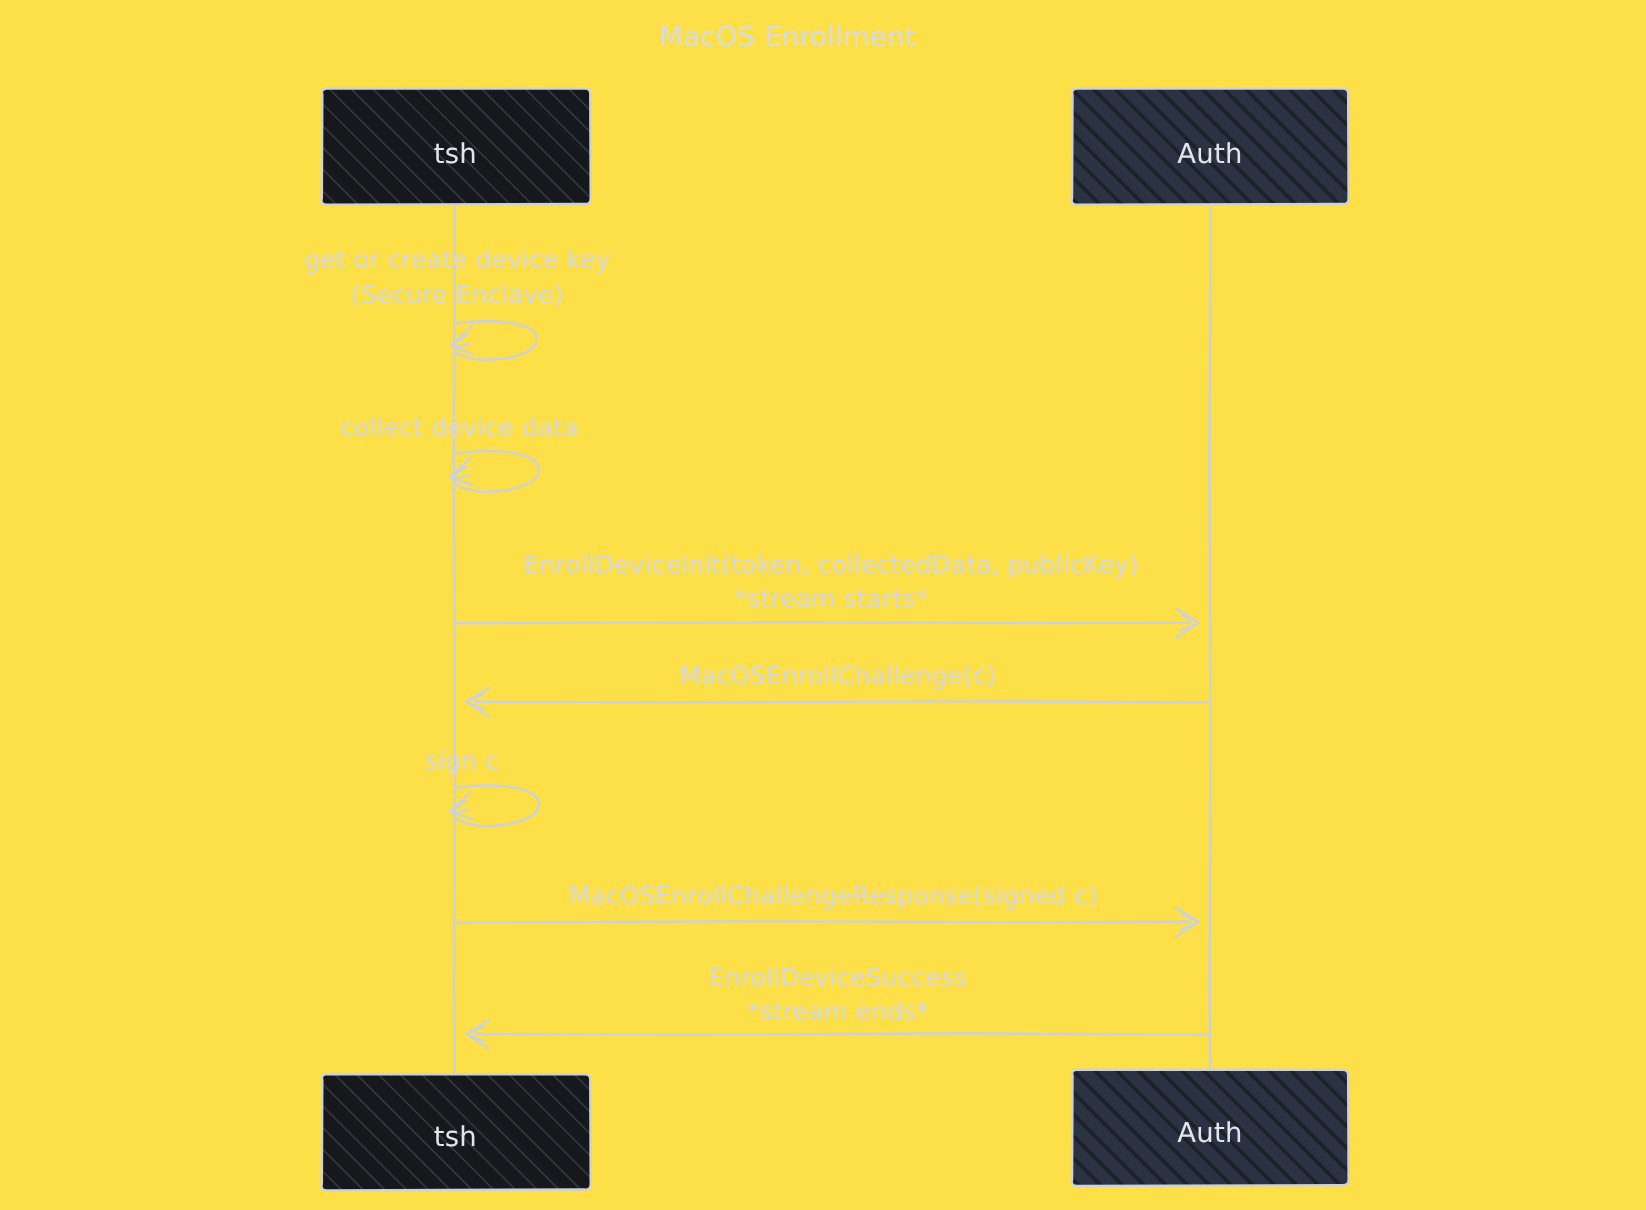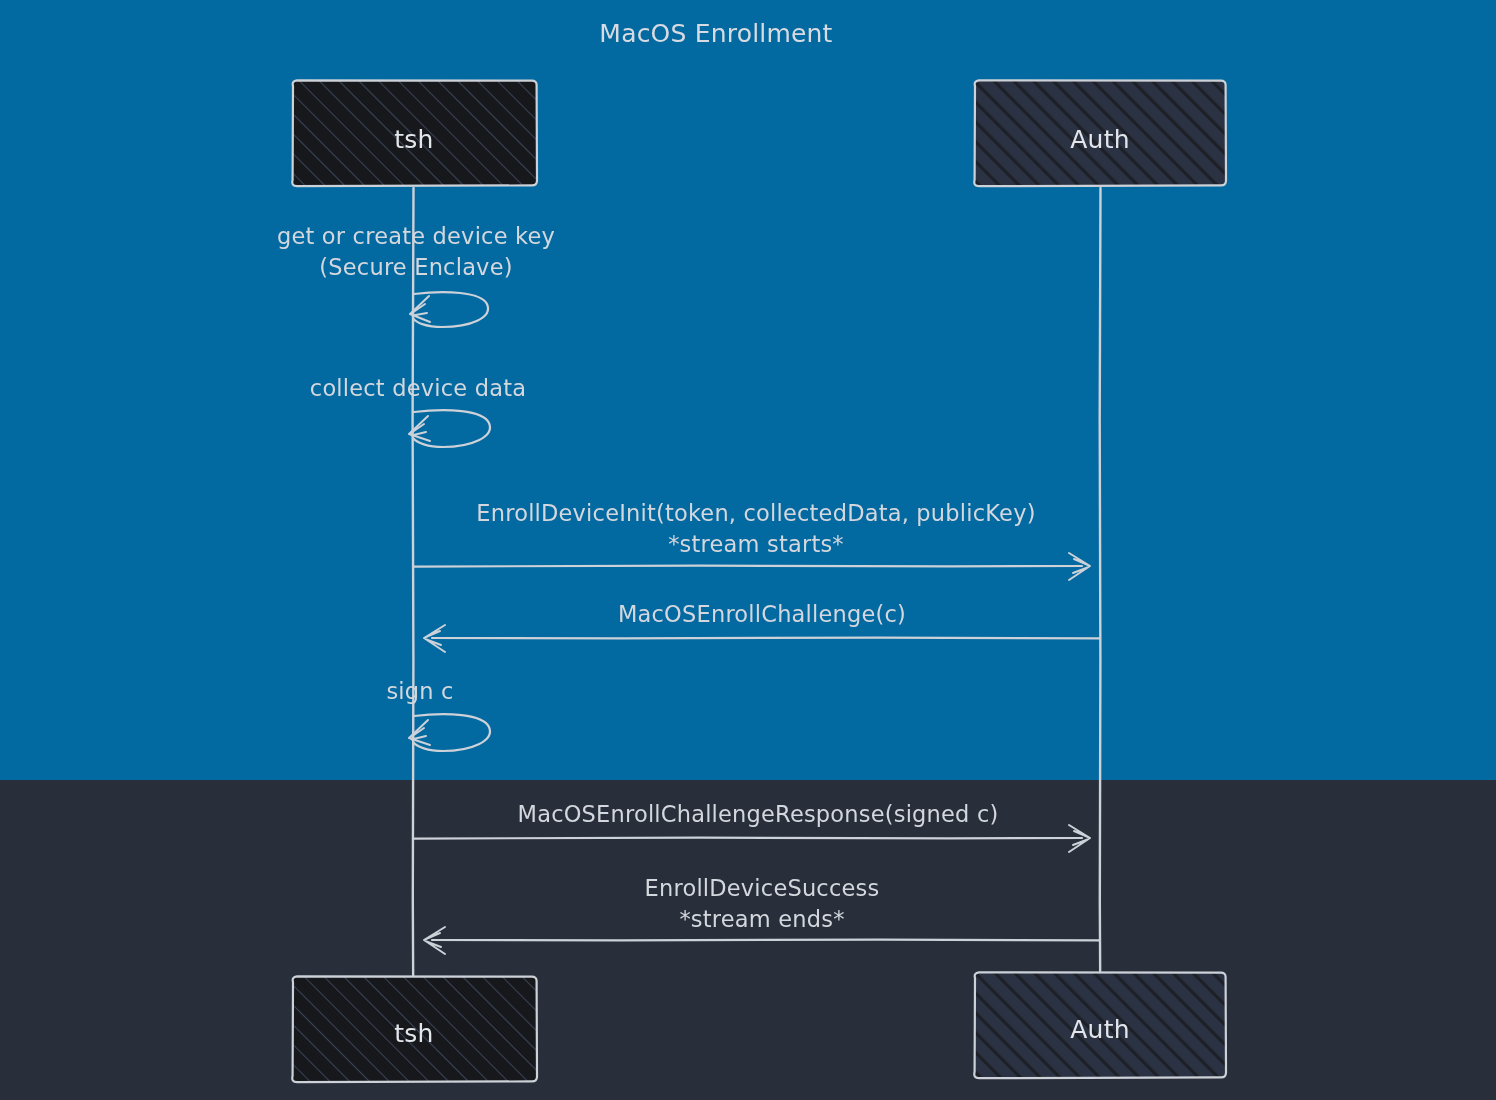--- a/index.html
+++ b/index.html
@@ -9,22 +9,22 @@
   }
   body {
     width: 1496px;
     height: 1100px;
     overflow: hidden;
     font-family: "DejaVu Sans", sans-serif;
   }
   #diagram-root {
     position: relative;
     width: 1496px;
-    height: 780px;
-    background: #0369a1;
+    height: 1100px;
+    background: #fde047;
   }
   svg#seq {
     position: absolute;
     top: 0;
     left: 0;
     width: 1496px;
     height: 1100px;
   }
   .dgm-text {
     font-family: "DejaVu Sans", sans-serif;

